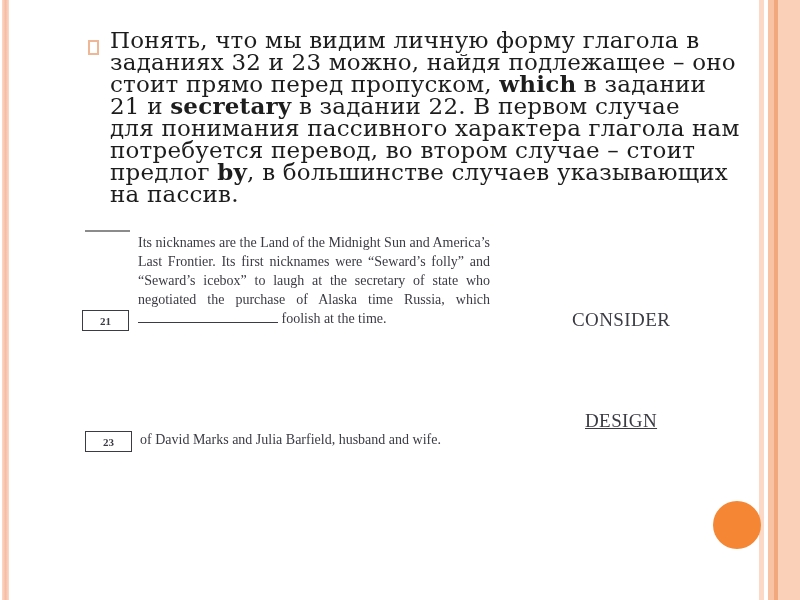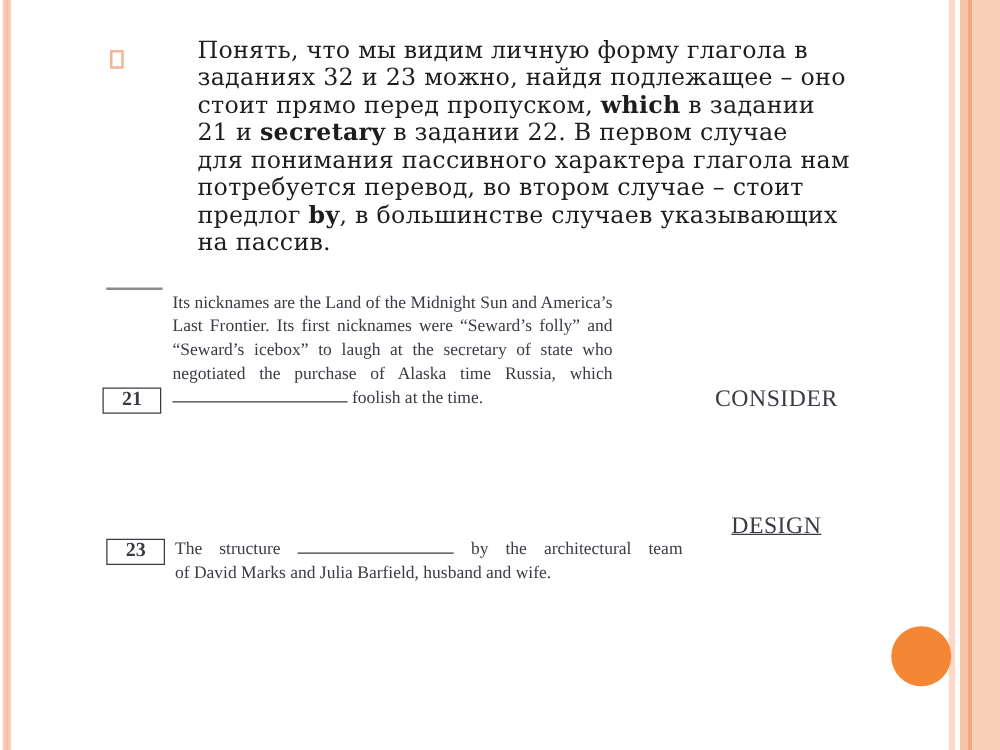--- a/index.html
+++ b/index.html
@@ -30,23 +30,22 @@
   }
 
   
   .bullet {
     position: absolute; left: 88px; top: 40px;
     width: 7px; height: 11px;
     border: 2px solid var(--bullet-outline);
   }
   .para {
     position: absolute; left: 110px; top: 29px; width: 545px;
-    font-size: 19px; line-height: 22px; color: var(--text-main);
+    font-size: 23px; line-height: 22px; color: var(--text-main);
     letter-spacing: 0.2px;
-    margin-left: 48px;
   }
   .para .line { white-space: nowrap; }
   .b { font-weight: bold; }
 
   
   .scan-text {
     position: absolute;
     font-family: "Liberation Serif", serif;
     font-size: 14px; line-height: 19.1px;
     color: var(--text-scan);
@@ -59,23 +58,23 @@
     border-bottom: 1.4px solid var(--text-scan);
     height: 0.85em;
   }
   .prev-line {
     position: absolute; left: 85px; top: 230px; width: 45px; height: 2px;
     background: #8b8b8b;
   }
   .numbox {
     position: absolute; width: 45px; height: 19px;
     border: 1.6px solid var(--text-scan);
-    display: flex; align-items: flex-start; justify-content: center;
+    display: flex; align-items: center; justify-content: center;
     font-family: "Liberation Serif", serif;
-    font-weight: bold; font-size: 16px; color: var(--text-scan);
+    font-weight: bold; font-size: 11px; color: var(--text-scan);
   }
   .numbox21 { left: 82px; top: 310px; }
   .numbox23 { left: 85px; top: 431px; }
   .keyword {
     position: absolute;
     font-family: "Liberation Serif", serif;
     font-size: 19px; letter-spacing: 0.4px; color: var(--text-scan);
   }
   .kw21 { left: 572px; top: 309px; }
   .kw23 { left: 585px; top: 410px; text-decoration: underline; }
@@ -111,21 +110,20 @@
       <div class="line just"><span>“Seward’s icebox” to laugh at the secretary of state who</span></div>
       <div class="line just"><span>negotiated the purchase of Alaska time Russia, which</span></div>
       <div class="line"><span class="blank" style="width: 140px;"></span><span> foolish at the time.</span></div>
     </div>
   <div class="numbox numbox21">
     <span>21</span>
   </div>
   <div class="keyword kw21">CONSIDER</div>
 
   <div class="scan-text ex23-text">
-      <div class="line just"><span>The structure </span><span class="blank" style="width: 125px;"></span><span> by the architectural team</span></div>
       <div class="line"><span>of David Marks and Julia Barfield, husband and wife.</span></div>
     </div>
   <div class="numbox numbox23">
     <span>23</span>
   </div>
   <div class="keyword kw23">DESIGN</div>
 
 </div>
 
 </body></html>

